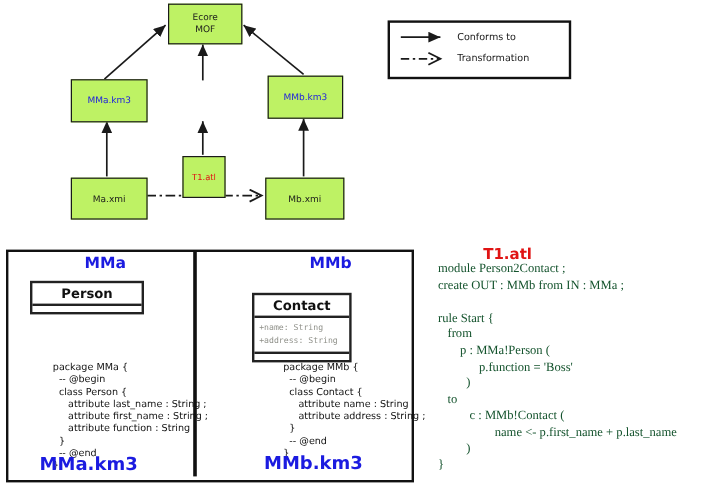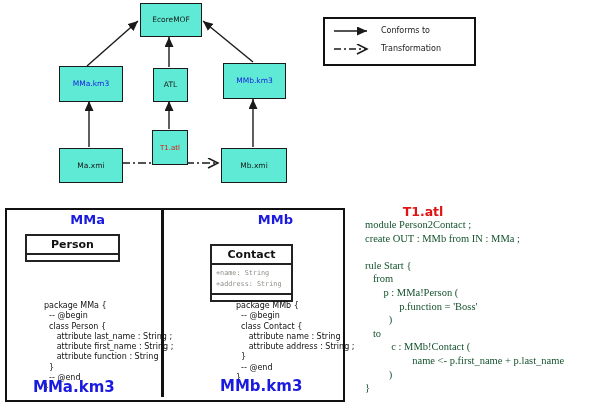--- a/index.html
+++ b/index.html
@@ -1,22 +1,22 @@
 <!DOCTYPE html>
 <html style="--blue: #1b1be0; --red: #e01414; --attr_gray: #8f9089;"><head>
 <meta charset="utf-8">
 <style>
   html,body { margin:0; padding:0; background:#fff; }
   #stage { position:relative; width:600px; height:403px; background:#fff;
            font-family:"DejaVu Sans",sans-serif; overflow:hidden; }
 
   svg.arrows { position:absolute; left:0; top:0; z-index:1; }
 
-  .node { position:absolute; border:1.5px solid #1a1a1a; background:#5eead4;
-          display:flex; flex-direction:row; align-items:center; justify-content:center;
+  .node { position:absolute; border:1.5px solid #1a1a1a; background:#bef264;
+          display:flex; flex-direction:column; align-items:center; justify-content:center;
           font-size:7.5px; color:#1a1a1a; text-align:center; z-index:2; line-height:10px; }
   .node.blue { color:var(--blue); }
   .node.red  { color:var(--red); }
 
   .legend-box { position:absolute; left:323px; top:17px; width:149px; height:45px;
                 border:2px solid #111; background:transparent; z-index:0; }
   .legend-label { position:absolute; font-size:8px; color:#1a1a1a; z-index:2; }
 
   .panel { position:absolute; left:5px; top:208px; width:336px; height:190px;
            border:2px solid #111; background:#fff; z-index:1; }
@@ -70,23 +70,20 @@
       <line x1="334" y1="49" x2="367" y2="49" stroke-dasharray="7 3 2 3" marker-end="url(#openhead)"></line>
     </g>
   </svg>
 
   <div class="node" style="left:140px; top:3px;  width:60px; height:32px;">
     <span>Ecore</span>
     <span>MOF</span>
   </div>
   <div class="node blue" style="left:59px;  top:66px;  width:62px; height:34px;">
     <span>MMa.km3</span>
-  </div>
-  <div class="node" style="left:153px; top:68px;  width:33px; height:32px;">
-    <span>ATL</span>
   </div>
   <div class="node blue" style="left:223px; top:63px;  width:61px; height:34px;">
     <span>MMb.km3</span>
   </div>
   <div class="node" style="left:59px;  top:148px; width:62px; height:33px;">
     <span>Ma.xmi</span>
   </div>
   <div class="node red" style="left:152px; top:130px; width:34px; height:33px; font-size:7px;">
     <span>T1.atl</span>
   </div>

